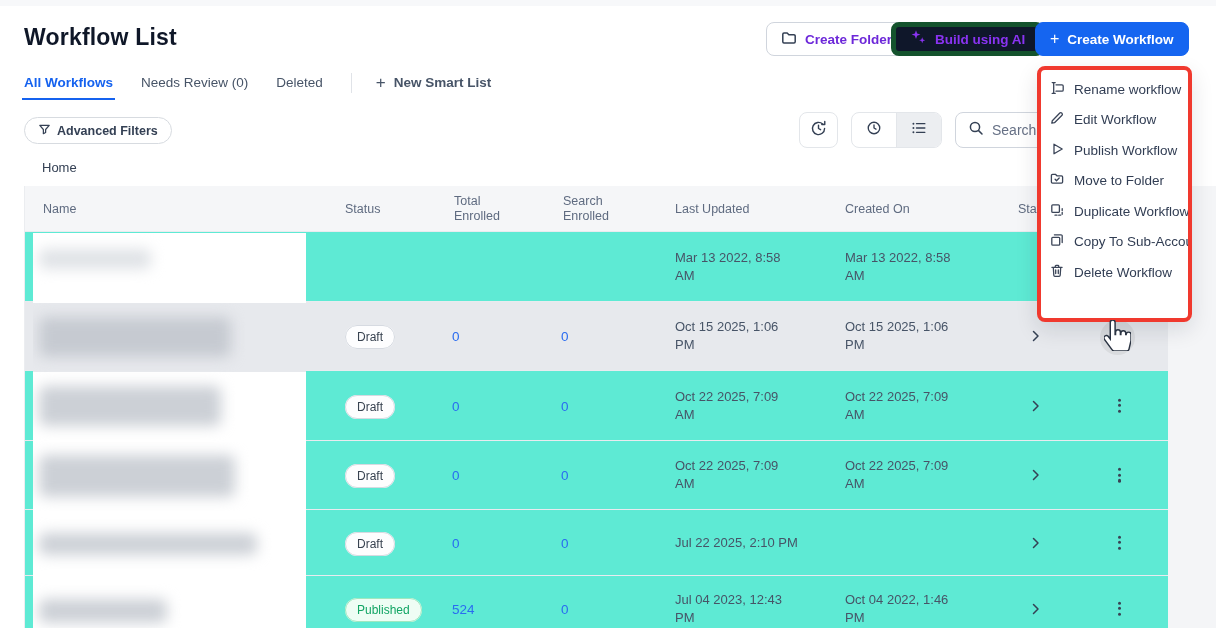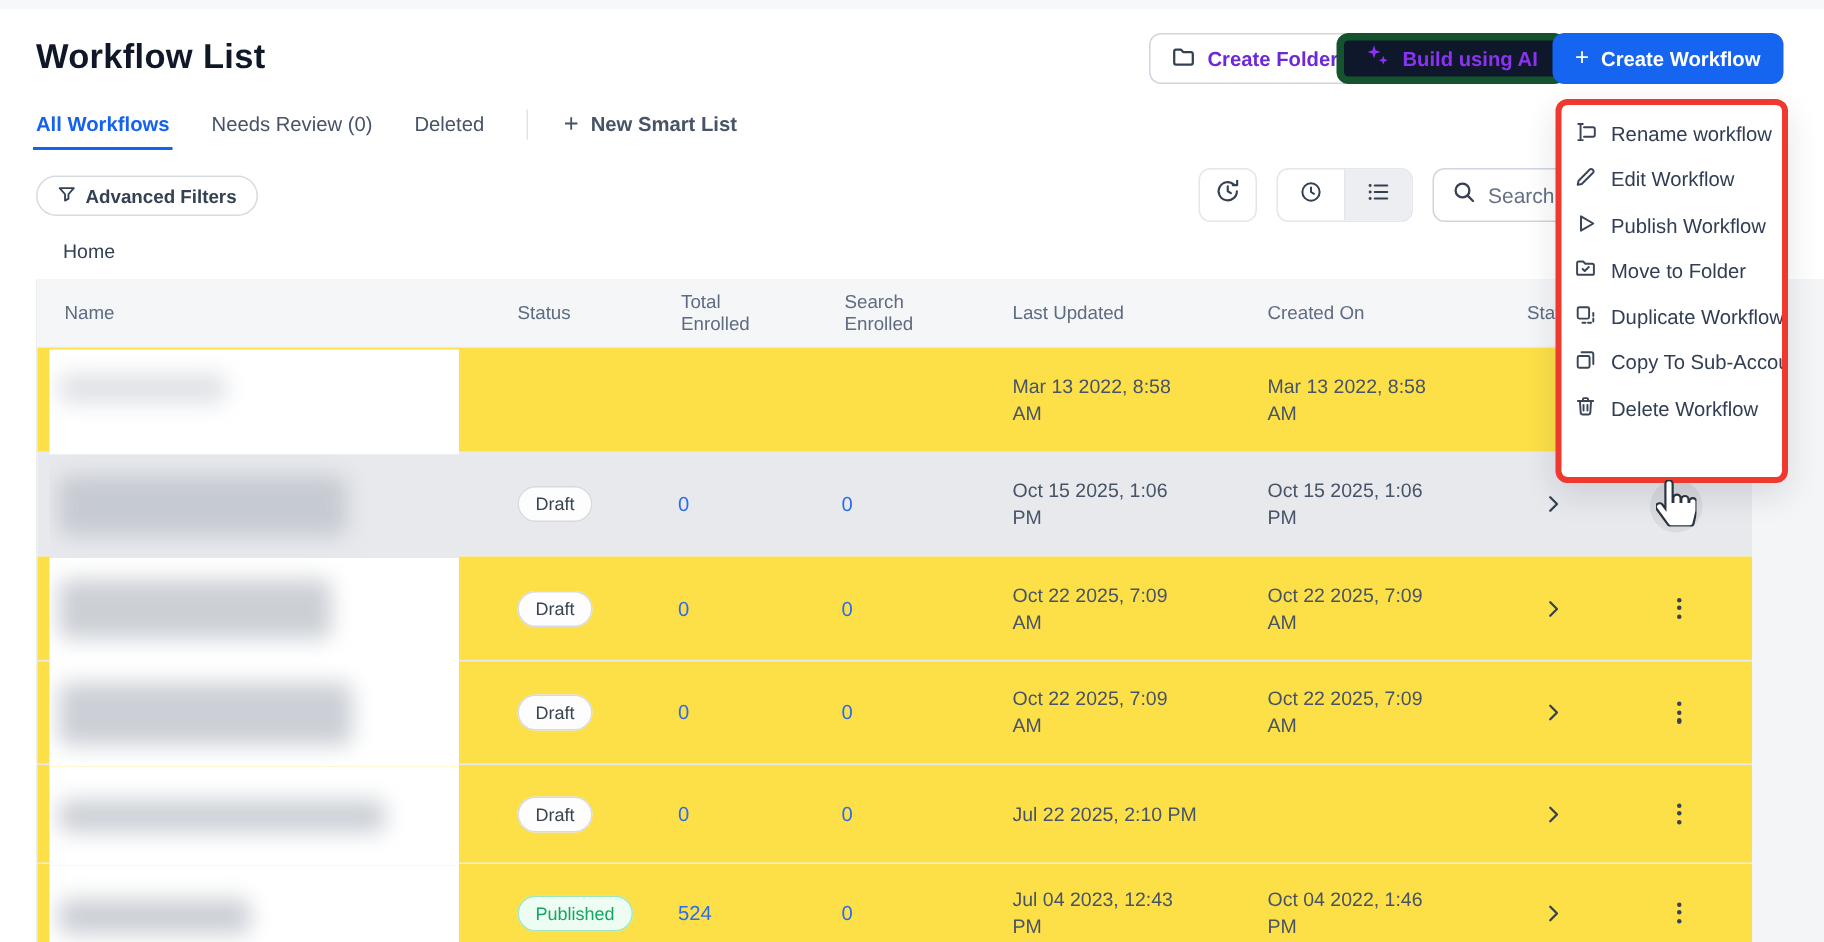--- a/index.html
+++ b/index.html
@@ -45,21 +45,21 @@
     font-family:"Liberation Sans", sans-serif; background:transparent; }
   .search input::placeholder { color:#667085; }
   
   .breadcrumb { left:42px; top:160px; font-size:13px; font-weight:400; color:#344054; }
   
   .right-gutter { left:1168px; top:186px; width:48px; height:442px; background:#f4f5f7; }
   
   .table { left:24px; top:186px; width:1144px; height:442px; background:#fff; border-left:1px solid #ebedf0; }
   .thead { position:relative; height:46px; background:#f5f6f8; border-bottom:1px solid #e9ebef; }
   .th { position:absolute; top:50%; transform:translateY(-50%); font-size:12.5px; font-weight:500; color:#5f6b80; line-height:15px; }
-  .row { position:relative; border-bottom:1px solid #e9ebef; background:#fde047; }
+  .row { position:relative; border-bottom:1px solid #e9ebef; background:#5eead4; }
   .row.highlighted { background:#e7e9ed; }
   .cell { position:absolute; top:50%; transform:translateY(-50%); }
   .date { font-size:13px; color:#475467; line-height:18px; width:124px; }
   .num { font-size:13.5px; font-weight:500; color:#2a6cf0; cursor:pointer; }
   .pill { font-size:12px; font-weight:500; border-radius:999px; padding:4px 11px; white-space:nowrap; }
   .pill.draft { background:#fdfdfe; border:1px solid #d6dae1; color:#384250; }
   .pill.published { background:#eefdf4; border:1px solid #9fe8bf; color:#12a564; }
   .chev { cursor:pointer; display:flex; }
   .kebab { display:flex; flex-direction:column; gap:2.5px; align-items:center; cursor:pointer; padding:4px 6px; }
   .kebab i { width:3.2px; height:3.2px; border-radius:50%; background:#3a4254; }

